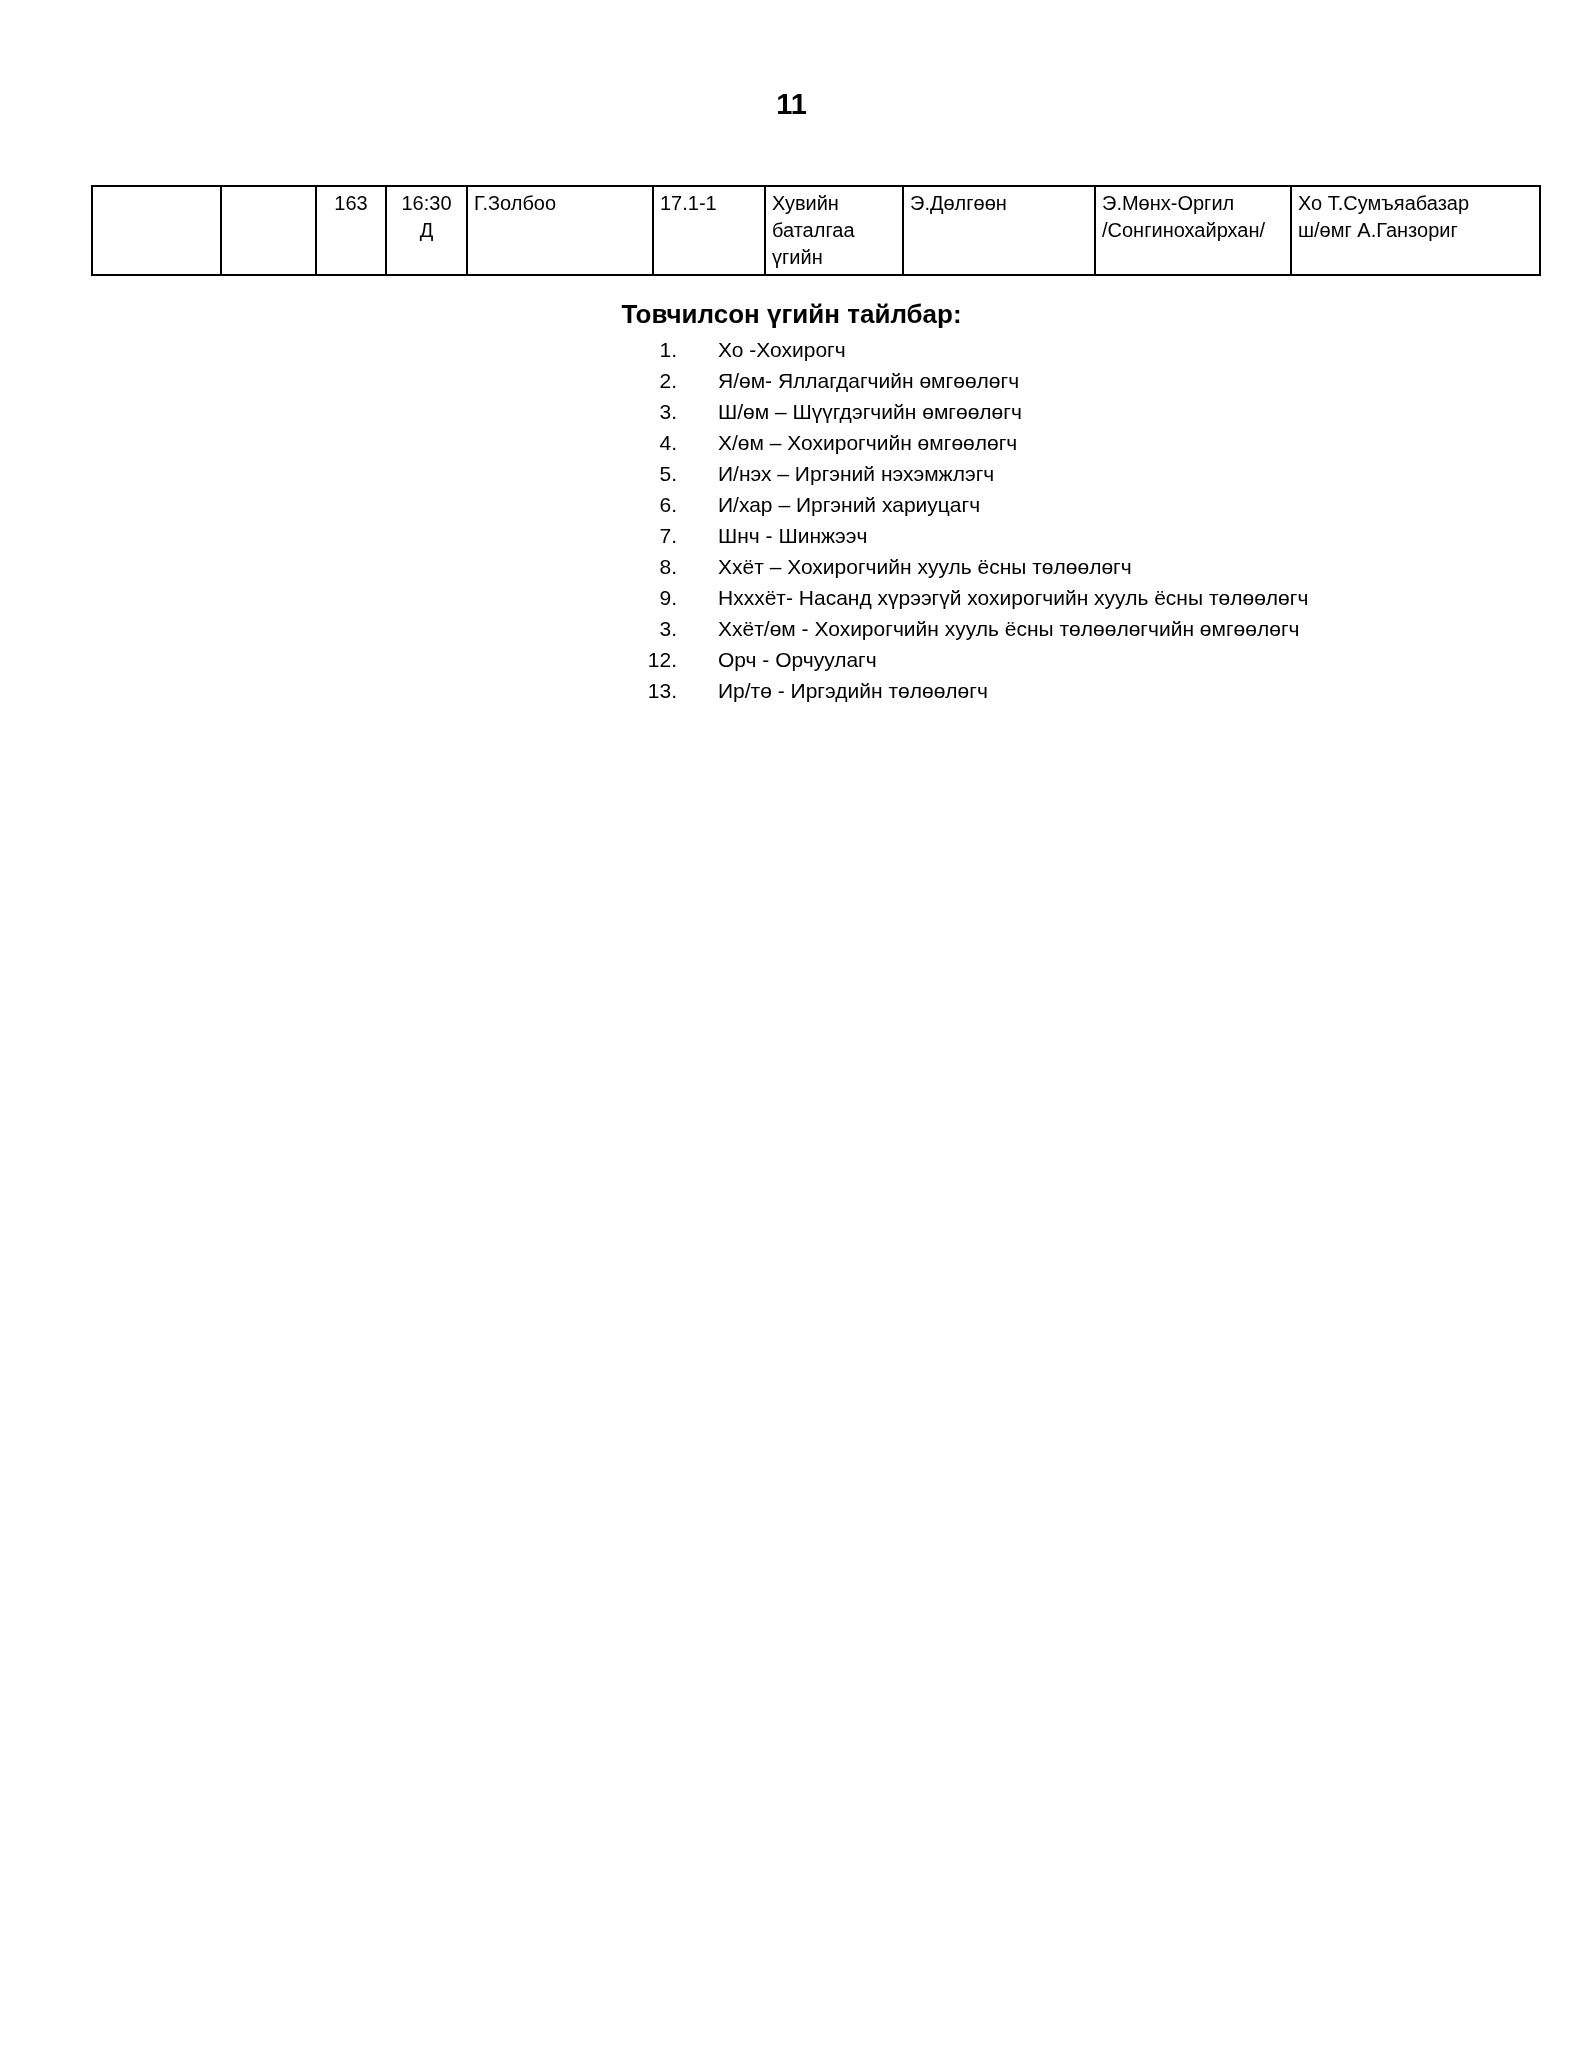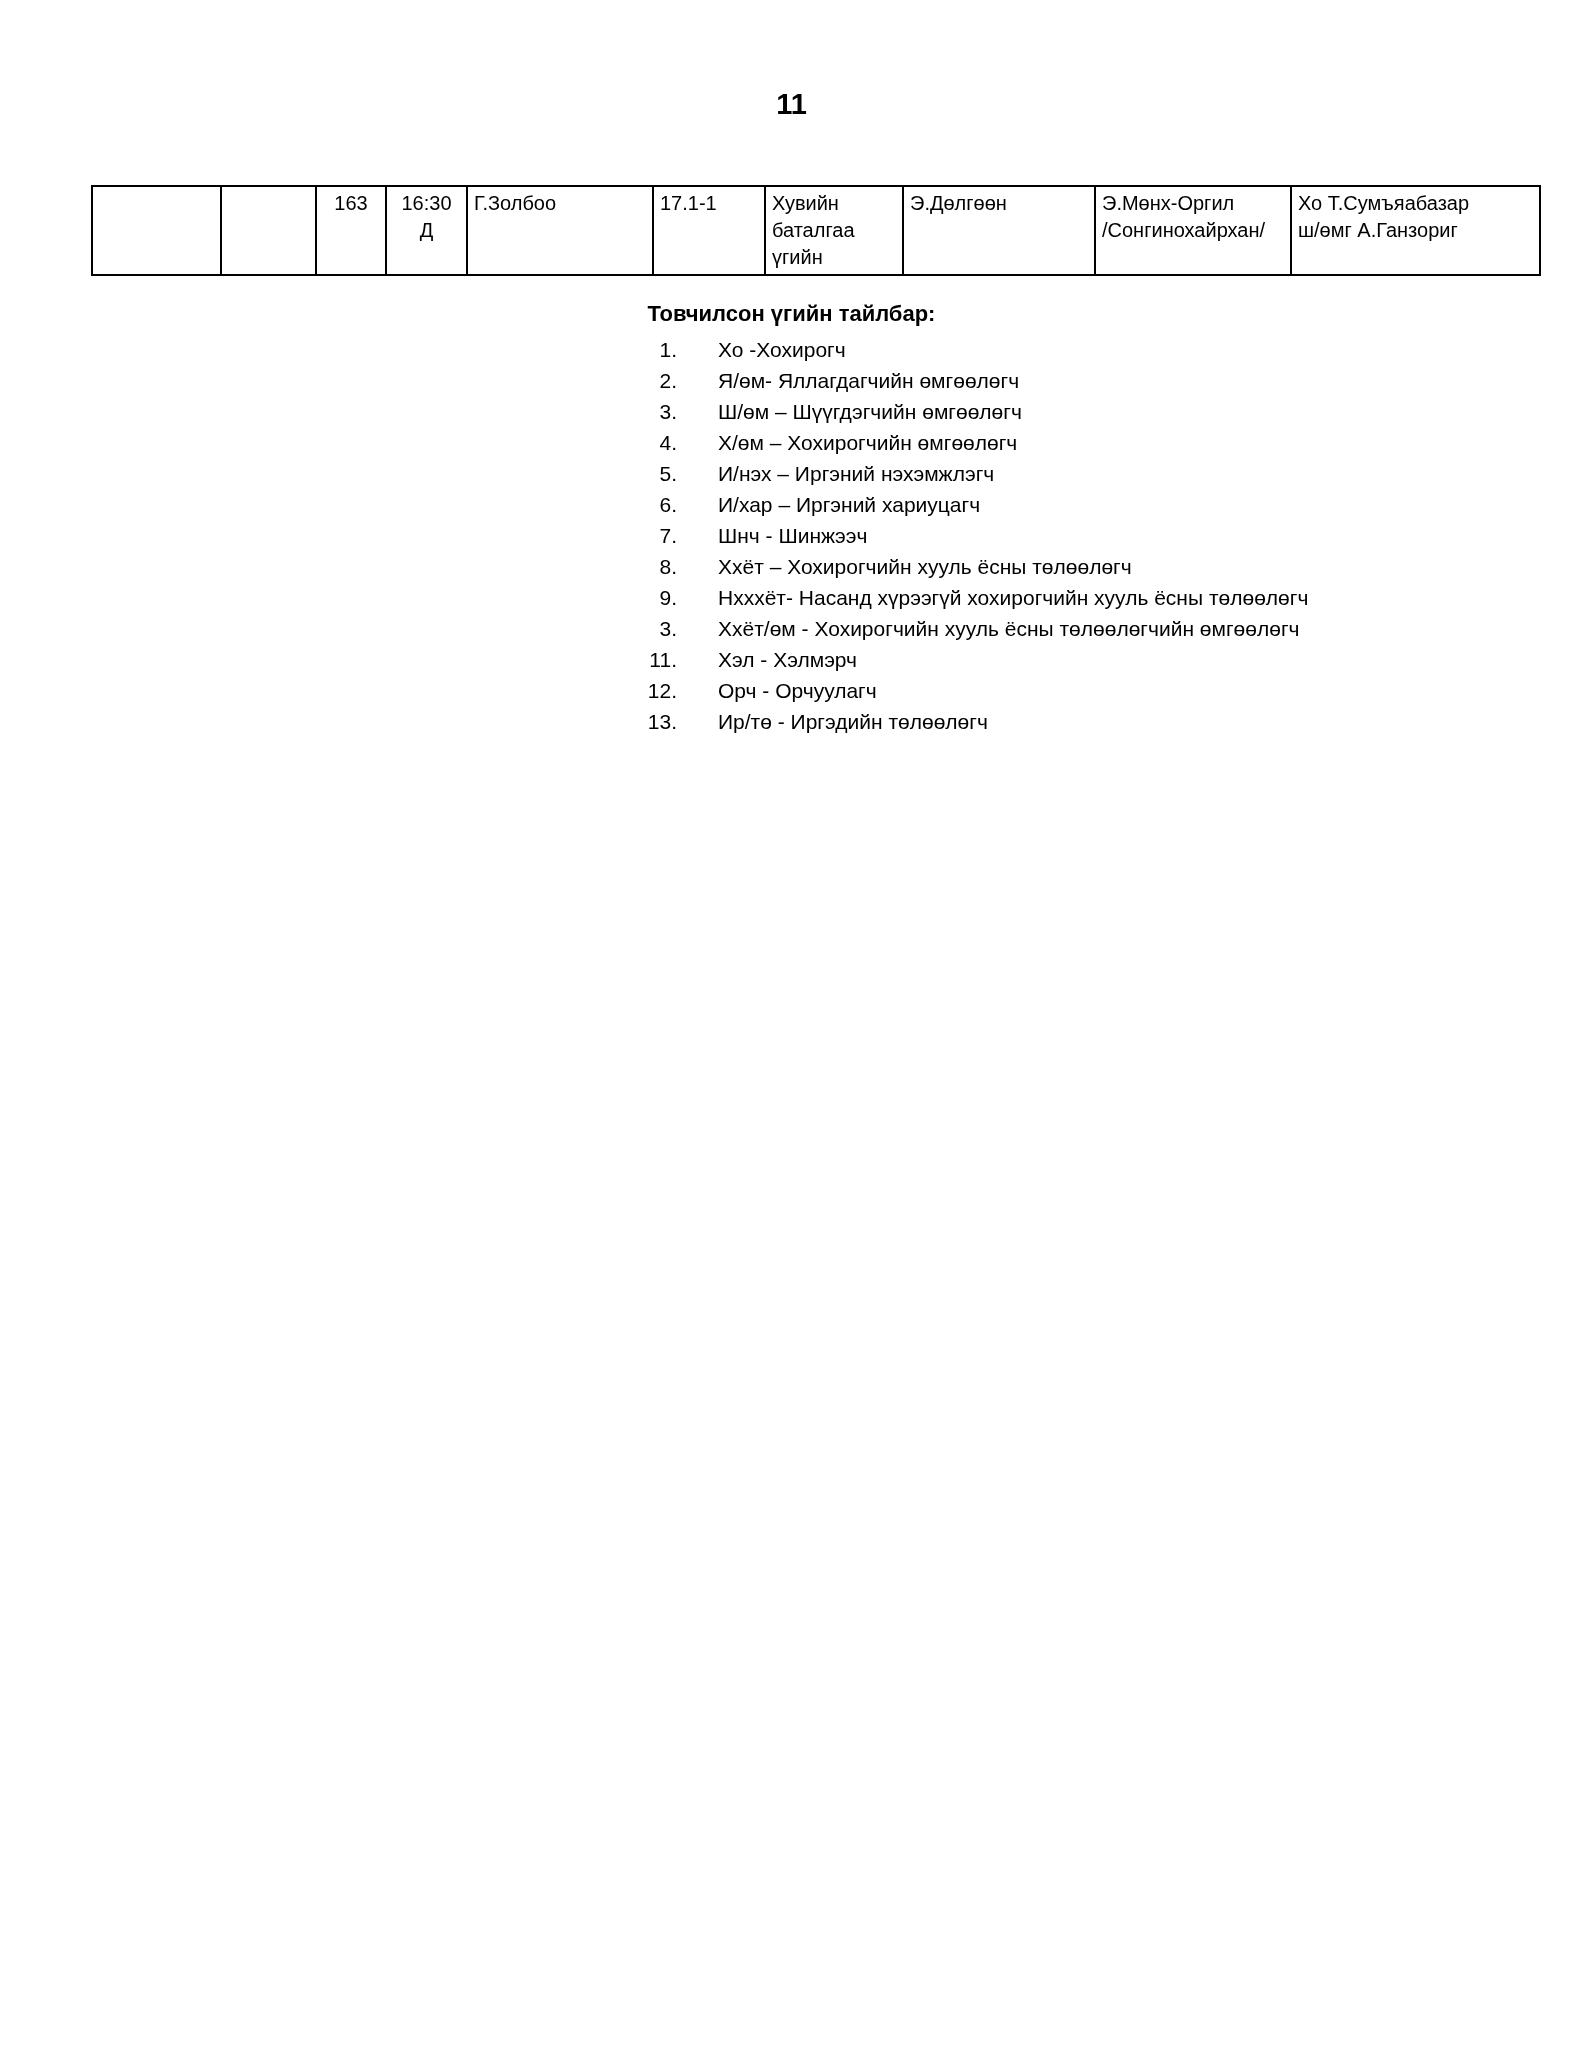--- a/index.html
+++ b/index.html
@@ -47,21 +47,21 @@
   table.schedule td.center { text-align: center; padding-left: 2px; padding-right: 2px; }
 
   
   .abbr-heading {
     position: absolute;
     top: 301px;
     left: 0;
     width: 1583px;
     text-align: center;
     font-weight: bold;
-    font-size: 22px;
+    font-size: 26px;
     line-height: 26px;
   }
   .abbr-list {
     position: absolute;
     top: 334px;
     left: 0;
     width: 1583px;
   }
   .abbr-item {
     display: flex;
@@ -170,24 +170,20 @@
   </div>
   <div class="abbr-item">
     <span class="abbr-num">9.</span>
     <span class="abbr-text">Нхххёт- Насанд хүрээгүй хохирогчийн хууль ёсны төлөөлөгч</span>
   </div>
   <div class="abbr-item">
     <span class="abbr-num">3.</span>
     <span class="abbr-text">Ххёт/өм - Хохирогчийн хууль ёсны төлөөлөгчийн өмгөөлөгч</span>
   </div>
   <div class="abbr-item">
-    <span class="abbr-num">11.</span>
-    <span class="abbr-text">Хэл - Хэлмэрч</span>
-  </div>
-  <div class="abbr-item">
     <span class="abbr-num">12.</span>
     <span class="abbr-text">Орч - Орчуулагч</span>
   </div>
   <div class="abbr-item">
     <span class="abbr-num">13.</span>
     <span class="abbr-text">Ир/тө - Иргэдийн төлөөлөгч</span>
   </div>
 </div>
 
 </body></html>

